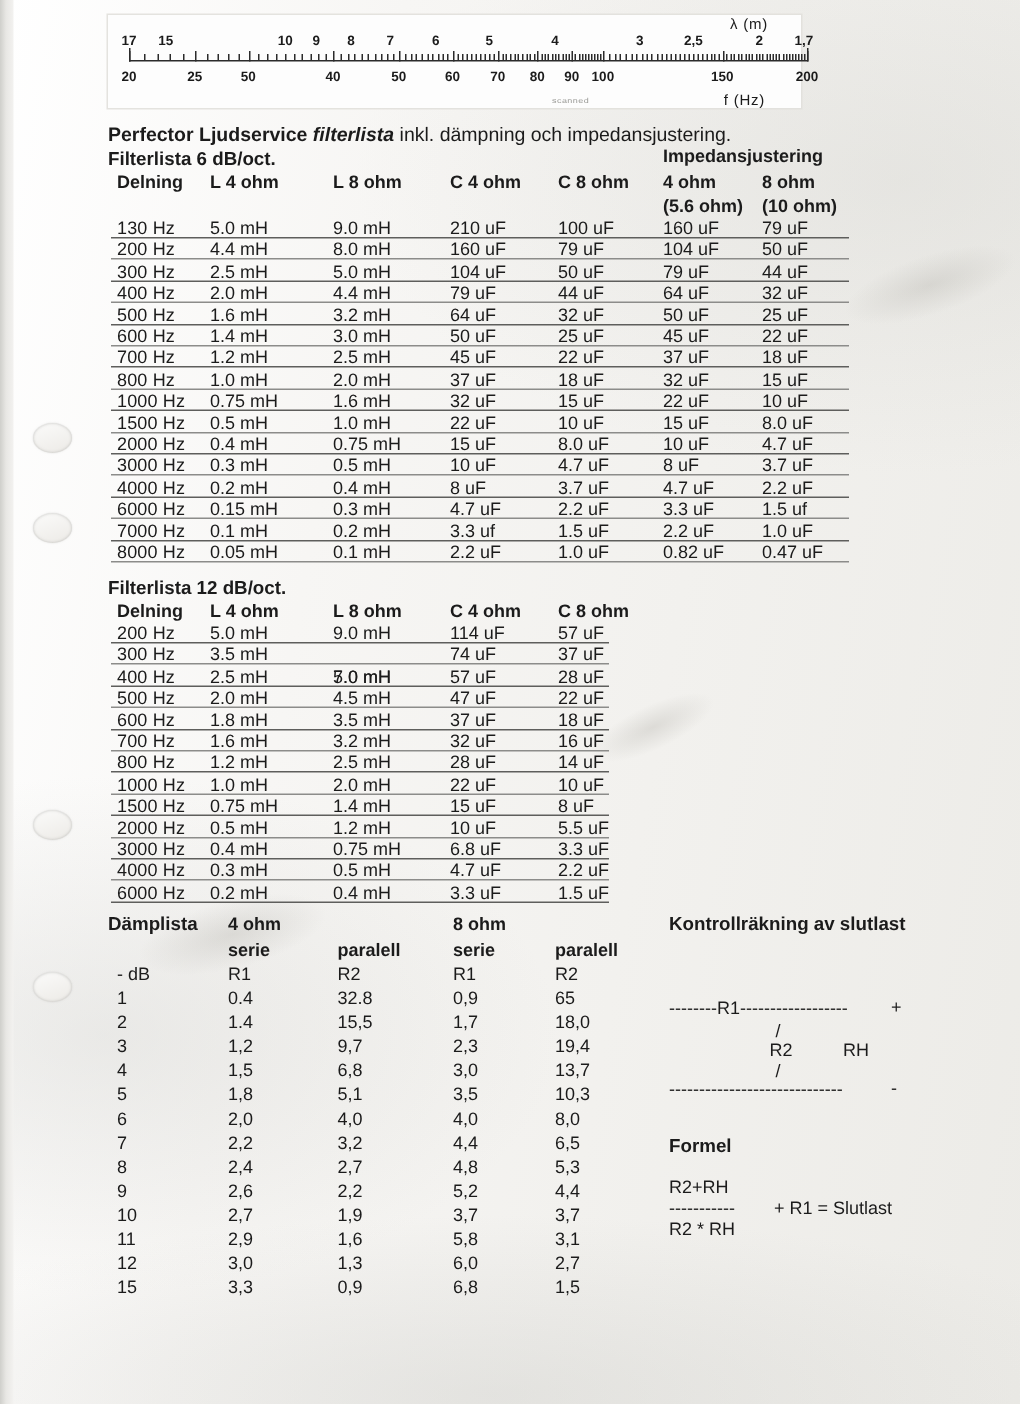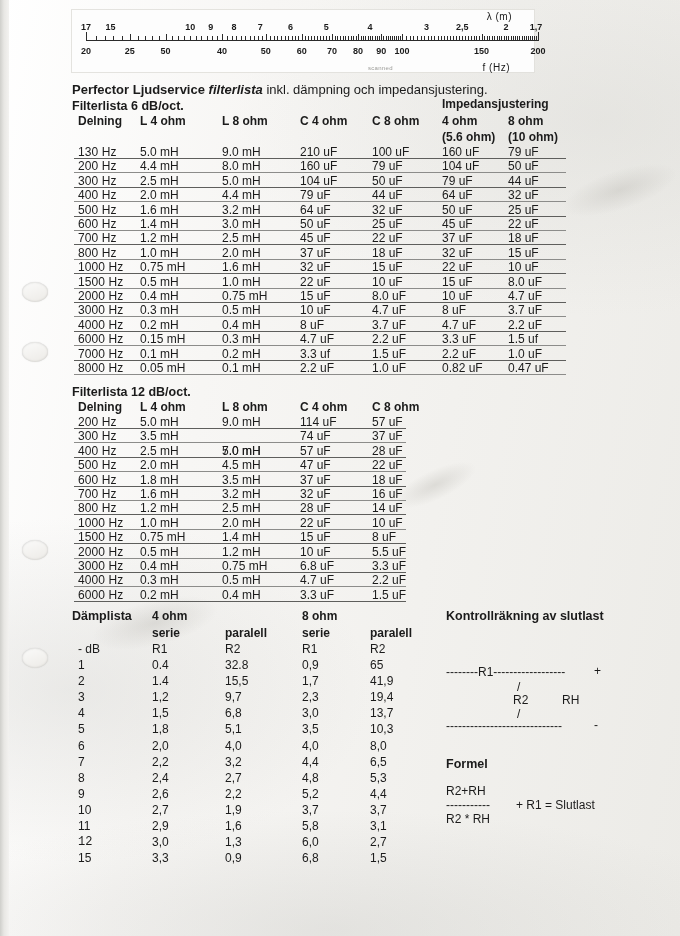--- a/index.html
+++ b/index.html
@@ -544,21 +544,21 @@
 <div id="dbody">
     <div class="cell" style="left: 78px; top: 658px;">1</div>
     <div class="cell" style="left: 152px; top: 658px;">0.4</div>
     <div class="cell" style="left: 225px; top: 658px;">32.8</div>
     <div class="cell" style="left: 302px; top: 658px;">0,9</div>
     <div class="cell" style="left: 370px; top: 658px;">65</div>
     <div class="cell" style="left: 78px; top: 674.1px;">2</div>
     <div class="cell" style="left: 152px; top: 674.1px;">1.4</div>
     <div class="cell" style="left: 225px; top: 674.1px;">15,5</div>
     <div class="cell" style="left: 302px; top: 674.1px;">1,7</div>
-    <div class="cell" style="left: 370px; top: 674.1px;">41,9</div>
+    <div class="cell" style="left: 370px; top: 674.1px;">18,0</div>
     <div class="cell" style="left: 78px; top: 690.2px;">3</div>
     <div class="cell" style="left: 152px; top: 690.2px;">1,2</div>
     <div class="cell" style="left: 225px; top: 690.2px;">9,7</div>
     <div class="cell" style="left: 302px; top: 690.2px;">2,3</div>
     <div class="cell" style="left: 370px; top: 690.2px;">19,4</div>
     <div class="cell" style="left: 78px; top: 706.3px;">4</div>
     <div class="cell" style="left: 152px; top: 706.3px;">1,5</div>
     <div class="cell" style="left: 225px; top: 706.3px;">6,8</div>
     <div class="cell" style="left: 302px; top: 706.3px;">3,0</div>
     <div class="cell" style="left: 370px; top: 706.3px;">13,7</div>
@@ -590,21 +590,21 @@
     <div class="cell" style="left: 78px; top: 802.9px;">10</div>
     <div class="cell" style="left: 152px; top: 802.9px;">2,7</div>
     <div class="cell" style="left: 225px; top: 802.9px;">1,9</div>
     <div class="cell" style="left: 302px; top: 802.9px;">3,7</div>
     <div class="cell" style="left: 370px; top: 802.9px;">3,7</div>
     <div class="cell" style="left: 78px; top: 819px;">11</div>
     <div class="cell" style="left: 152px; top: 819px;">2,9</div>
     <div class="cell" style="left: 225px; top: 819px;">1,6</div>
     <div class="cell" style="left: 302px; top: 819px;">5,8</div>
     <div class="cell" style="left: 370px; top: 819px;">3,1</div>
-    <div class="cell" style="left: 78px; top: 835.1px; font-family: Liberation Mono, monospace;">12</div>
+    <div class="cell" style="left: 78px; top: 835.1px;">12</div>
     <div class="cell" style="left: 152px; top: 835.1px;">3,0</div>
     <div class="cell" style="left: 225px; top: 835.1px;">1,3</div>
     <div class="cell" style="left: 302px; top: 835.1px;">6,0</div>
     <div class="cell" style="left: 370px; top: 835.1px;">2,7</div>
     <div class="cell" style="left: 78px; top: 851.2px;">15</div>
     <div class="cell" style="left: 152px; top: 851.2px;">3,3</div>
     <div class="cell" style="left: 225px; top: 851.2px;">0,9</div>
     <div class="cell" style="left: 302px; top: 851.2px;">6,8</div>
     <div class="cell" style="left: 370px; top: 851.2px;">1,5</div>
   </div>

